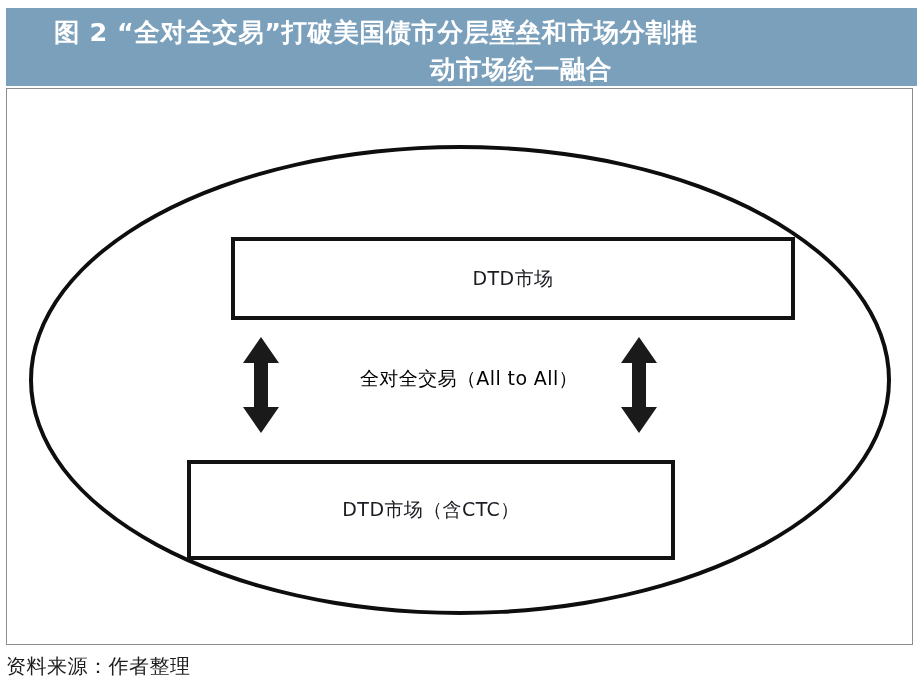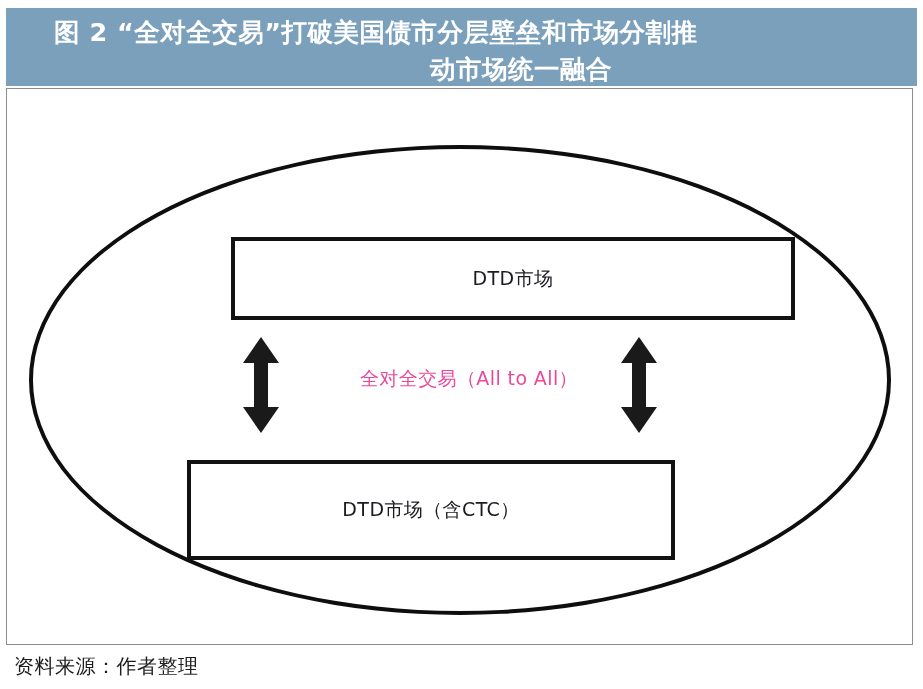--- a/index.html
+++ b/index.html
@@ -100,21 +100,21 @@
 
   
   #alltoall-caption {
     position: absolute;
     left: 180px;
     top: 277px;
     width: 564px;
     text-align: center;
     font-family: "DejaVu Sans", "Liberation Sans", sans-serif;
     font-size: 19px;
-    color: #ec4899;
+    color: #000000;
     letter-spacing: 0.4px;
     white-space: nowrap;
   }
 
   
   .double-arrow {
     position: absolute;
     width: 40px;
     height: 96px;
   }
@@ -124,21 +124,20 @@
   
   #source-note {
     position: absolute;
     left: 6px;
     top: 653px;
     font-family: "DejaVu Serif", "Liberation Serif", serif;
     font-size: 20px;
     color: #1d1d1d;
     letter-spacing: 0.5px;
     white-space: nowrap;
-    margin-left: 8px;
   }
 </style>
 </head>
 <body>
 
 <div id="figure-banner">
   <div class="title-line title-line-1">图 2    “全对全交易”打破美国债市分层壁垒和市场分割推</div>
   <div class="title-line title-line-2">动市场统一融合</div>
 </div>
 

